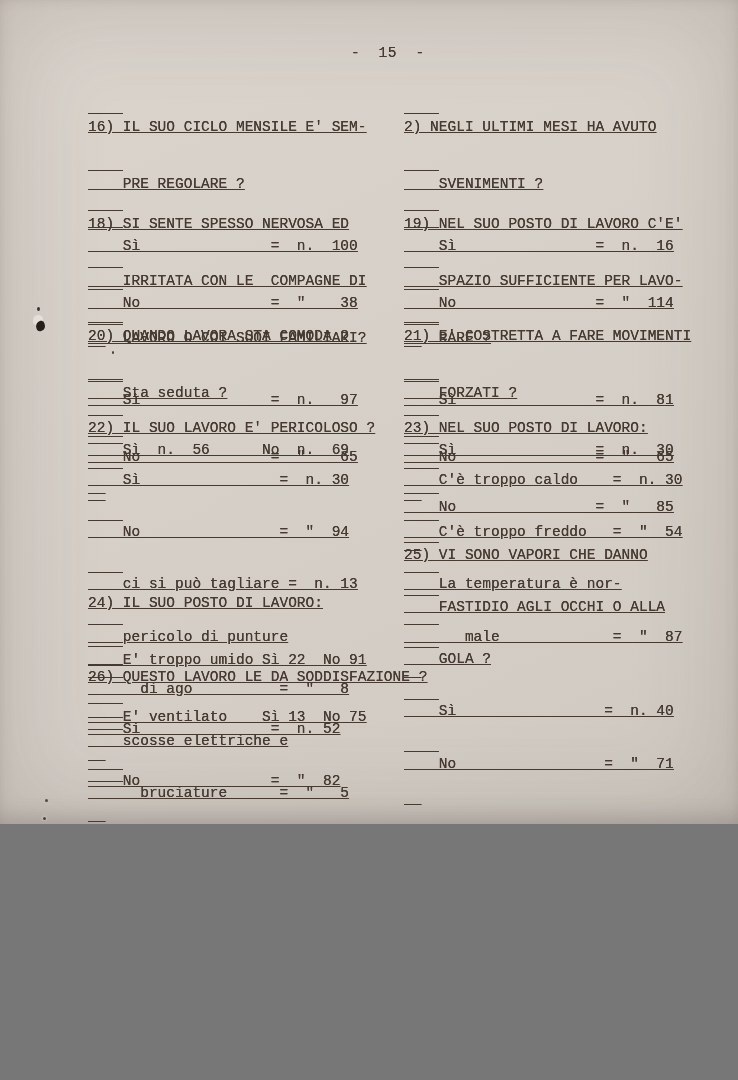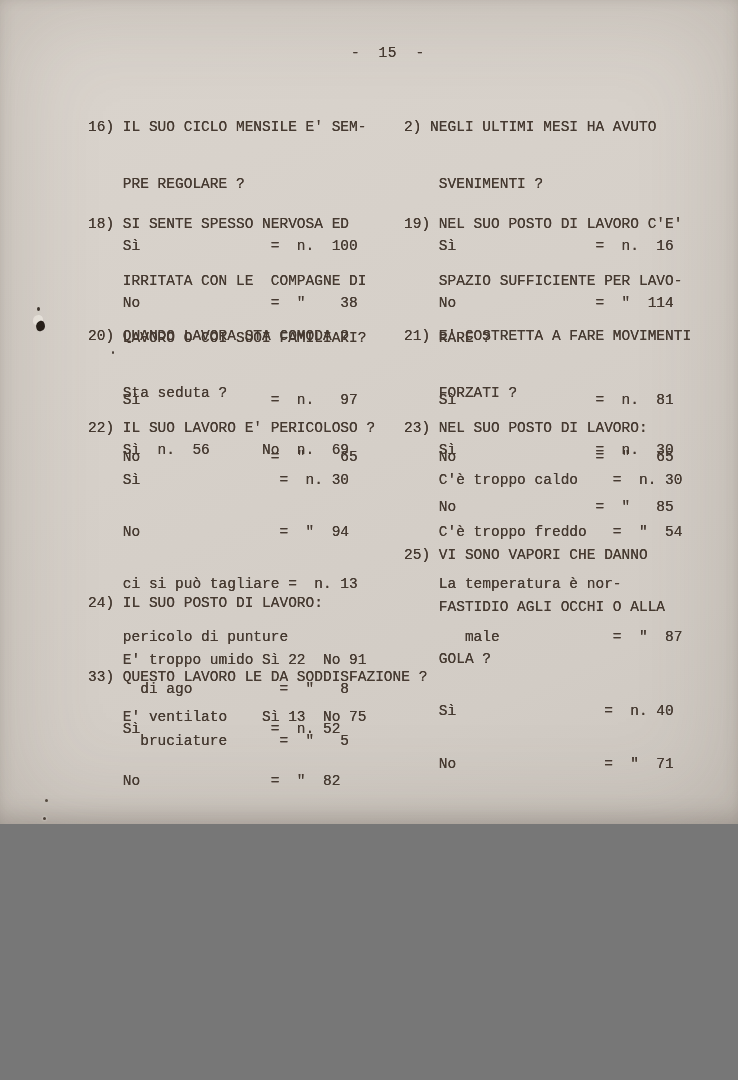--- a/index.html
+++ b/index.html
@@ -36,20 +36,21 @@
     text-shadow: 0 0 0.6px currentColor;
     letter-spacing: 0.5px;
   }
 
   .q {
     position: absolute;
     font-size: 14.5px;
     line-height: 19px;
     white-space: pre;
     text-shadow: 0 0 0.6px currentColor;
+    text-decoration: underline;
   }
   .q.tight { line-height: 17.4px; }
   .ln { white-space: pre; }
   .ln.gap { margin-top: 5px; }
 
   .col-left  { left: 88px; }
   .col-right { left: 404px; }
 
   
   .mark { position: absolute; pointer-events: none; }
@@ -115,20 +116,21 @@
     <div class="ln">    No                =  "   85</div>
   </div>
 
   <div class="q tight col-left" style="top:385px">
     <div class="ln">22) IL SUO LAVORO E' PERICOLOSO ?</div>
     <div class="ln">    Sì                =  n. 30</div>
     <div class="ln">    No                =  "  94</div>
     <div class="ln">    ci si può tagliare =  n. 13</div>
     <div class="ln">    pericolo di punture</div>
     <div class="ln">      di ago          =  "   8</div>
+    <div class="ln">    scosse elettriche e</div>
     <div class="ln">      bruciature      =  "   5</div>
   </div>
 
   <div class="q tight col-right" style="top:385px">
     <div class="ln">23) NEL SUO POSTO DI LAVORO:</div>
     <div class="ln">    C'è troppo caldo    =  n. 30</div>
     <div class="ln">    C'è troppo freddo   =  "  54</div>
     <div class="ln">    La temperatura è nor-</div>
     <div class="ln">       male             =  "  87</div>
   </div>
@@ -141,21 +143,21 @@
     <div class="ln">    No                 =  "  71</div>
   </div>
 
   <div class="q col-left" style="top:556px">
     <div class="ln">24) IL SUO POSTO DI LAVORO:</div>
     <div class="ln">    E' troppo umido Sì 22  No 91</div>
     <div class="ln">    E' ventilato    Sì 13  No 75</div>
   </div>
 
   <div class="q tight col-left" style="top:634px">
-    <div class="ln">33) QUESTO LAVORO LE DA SODDISFAZIONE ?</div>
+    <div class="ln">26) QUESTO LAVORO LE DA SODDISFAZIONE ?</div>
     <div class="ln">    Sì               =  n. 52</div>
     <div class="ln">    No               =  "  82</div>
   </div>
 
   <div class="mark ink-dot" style="left:37px; top:307px; width:3px; height:4px;"></div>
   <div class="mark paper-gouge" style="left:33px; top:315px;"></div>
   <div class="mark ink-blob" style="left:36px; top:321px;"></div>
   <div class="mark speck" style="left:45px; top:799px; width:3px; height:3px; background:#554a40;"></div>
   <div class="mark speck" style="left:43px; top:817px; width:3px; height:3px; background:#4a3f37; box-shadow: 0 0 2px 1px rgba(240,235,228,0.8);"></div>
   <div class="mark speck" style="left:112px; top:351px; width:2px; height:3px; background:#453a32;"></div>

